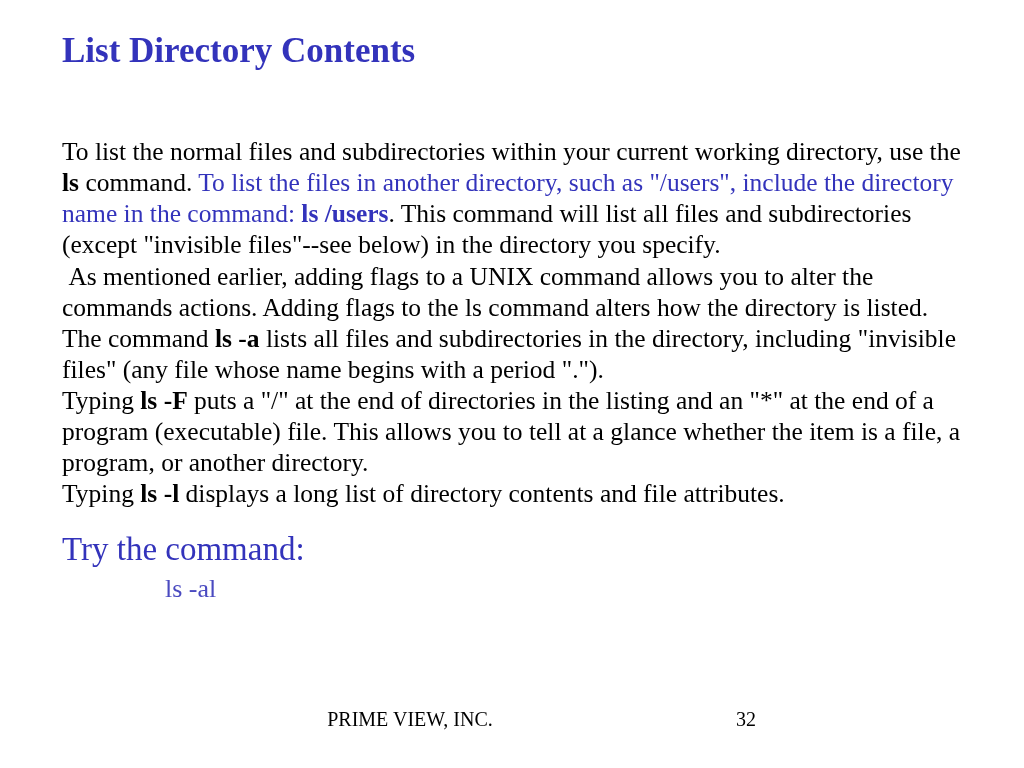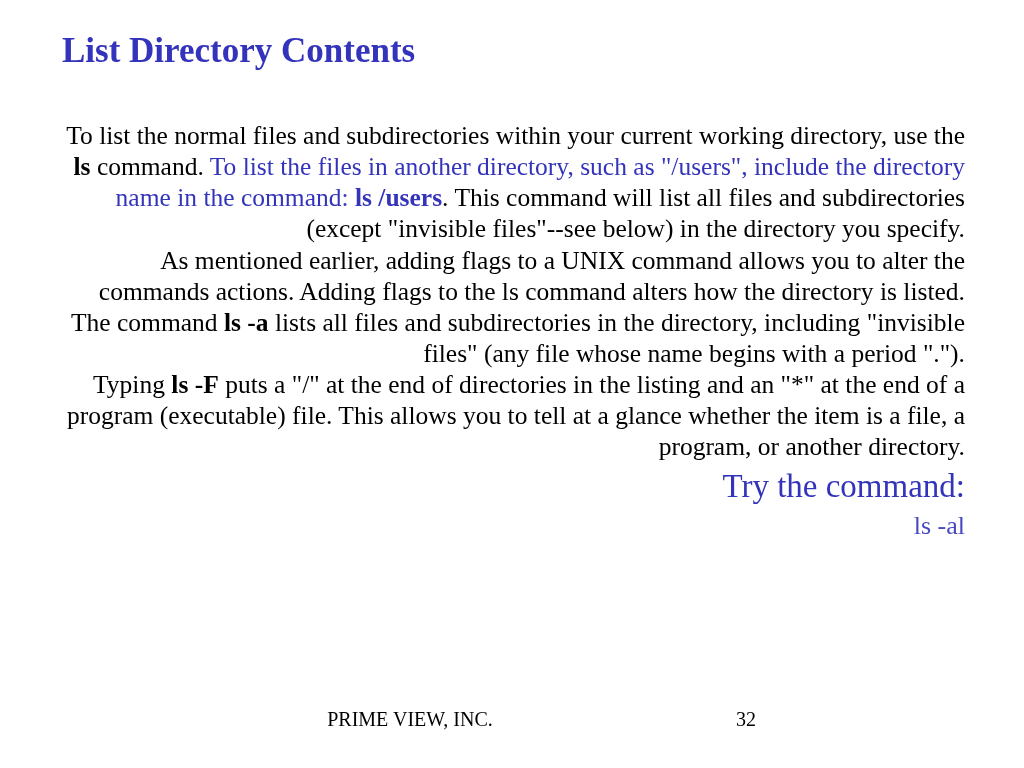--- a/index.html
+++ b/index.html
@@ -25,37 +25,36 @@
     position:absolute;
     left:62px;top:30px;
     font-size:35px;
     font-weight:bold;
     line-height:42px;
     color:var(--accent);
     white-space:nowrap;
   }
   .body-text{
     position:absolute;
-    left:62px;top:120px;
+    left:62px;top:136px;
     width:903px;
     font-size:25.5px;
     line-height:31px;
     color:var(--ink);
-    text-align:right;
   }
   .para{
     white-space:pre-wrap;
   }
   .para.gap-top{margin-top:1px;}
   .seg{font-style:normal;}
   .seg.bold{font-weight:bold;}
   .seg.blue{color:var(--accent);}
   .seg.blue-bold{color:var(--accent);font-weight:bold;}
   .try-heading{
-    margin-top:4px;
+    margin-top:20px;
     font-size:33px;
     line-height:40px;
     color:var(--accent);
   }
   .command-line{
     margin-top:4px;
     margin-left:103px;
     font-family:Liberation Serif, serif;
     font-size:26px;
     line-height:32px;
@@ -86,20 +85,21 @@
 <body>
 
 <div class="slide">
 
   <h1 class="slide-title">List Directory Contents</h1>
 
   <div class="body-text">
     <p class="para"><span class="seg plain">To list the normal files and subdirectories within your current working directory, use the </span><span class="seg bold">ls</span><span class="seg plain"> command. </span><span class="seg blue">To list the files in another directory, such as "/users", include the directory name in the command: </span><span class="seg blue-bold">ls /users</span><span class="seg plain">. This command will list all files and subdirectories (except "invisible files"--see below) in the directory you specify.</span></p>
     <p class="para gap-top"><span class="seg plain"> As mentioned earlier, adding flags to a UNIX command allows you to alter the commands actions. Adding flags to the ls command alters how the directory is listed. The command </span><span class="seg bold">ls -a</span><span class="seg plain"> lists all files and subdirectories in the directory, including "invisible files" (any file whose name begins with a period ".").</span></p>
     <p class="para"><span class="seg plain">Typing </span><span class="seg bold">ls -F</span><span class="seg plain"> puts a "/" at the end of directories in the listing and an "*" at the end of a program (executable) file. This allows you to tell at a glance whether the item is a file, a program, or another directory.</span></p>
+    <p class="para"><span class="seg plain">Typing </span><span class="seg bold">ls -l</span><span class="seg plain"> displays a long list of directory contents and file attributes.</span></p>
 
     <div class="try-heading">Try the command:</div>
 
     <div class="command-line">ls -al</div>
   </div>
 
   <div class="footer">
     <div class="footer-company">PRIME VIEW, INC.</div>
     <div class="footer-page">32</div>
   </div>

